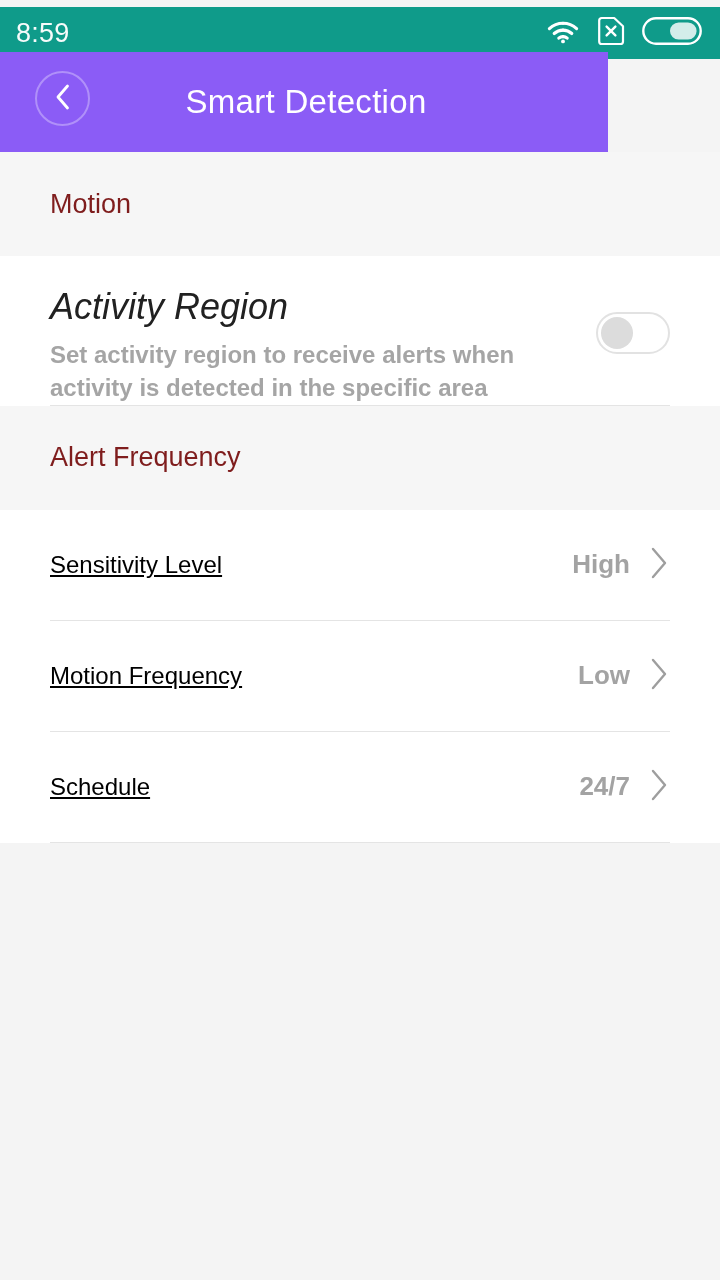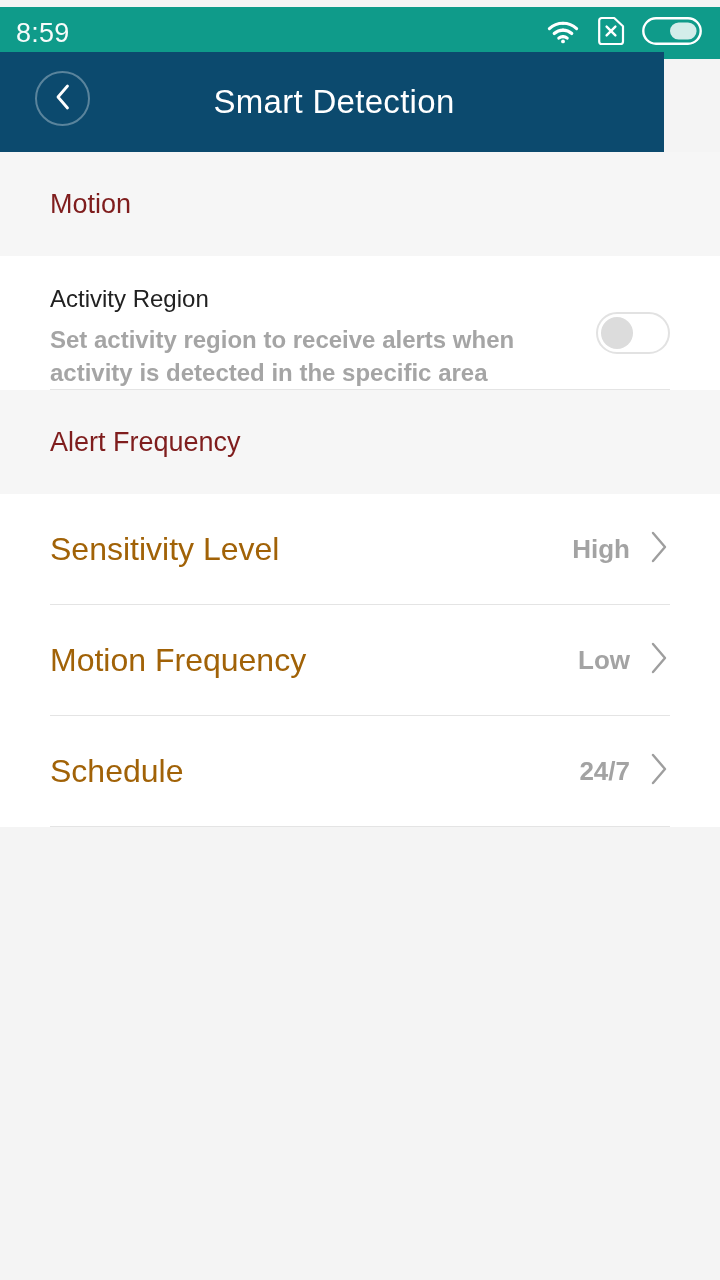--- a/index.html
+++ b/index.html
@@ -44,23 +44,23 @@
     display:flex;
     align-items:center;
     gap:16px;
   }
   .ic { display:block; }
 
   
   .appbar {
     position:absolute;
     top:52px; left:0;
-    width:664px;
+    width:608px;
     height:100px;
-    background:#0c4a6e;
+    background:#8b5cf6;
     display:flex;
     align-items:center;
   }
   .back-btn {
     position:absolute;
     left:35px;
     top:19px;
     width:55px;
     height:55px;
     border:2px solid rgba(255,255,255,0.32);
@@ -105,24 +105,25 @@
   
   .row-toggle {
     display:flex;
     align-items:flex-start;
     padding:28px 50px 0 50px;
     min-height:118px;
     position:relative;
   }
   .row-toggle-text { flex:1; padding-right:24px; }
   .row-title {
-    font-size:24px;
+    font-size:36px;
     color:#212121;
     line-height:1.28;
     font-weight:400;
+    font-style:italic;
   }
   .row-sub {
     margin-top:9px;
     font-size:24px;
     color:#a5a5a5;
     line-height:1.37;
     max-width:525px;
     font-weight:700;
   }
   .toggle {
@@ -147,23 +148,24 @@
   
   .row-value {
     height:110px;
     display:flex;
     align-items:center;
     padding:0 50px;
     cursor:pointer;
   }
   .row-value .label {
     flex:1;
-    font-size:32px;
-    color:#a16207;
-    font-weight:400;
+    font-size:24px;
+    color:#000000;
+    font-weight:400;
+    text-decoration:underline;
   }
   .row-value .value {
     font-size:26px;
     color:#a3a3a3;
     margin-right:18px;
     font-weight:700;
   }
 
   .divider {
     height:1px;

